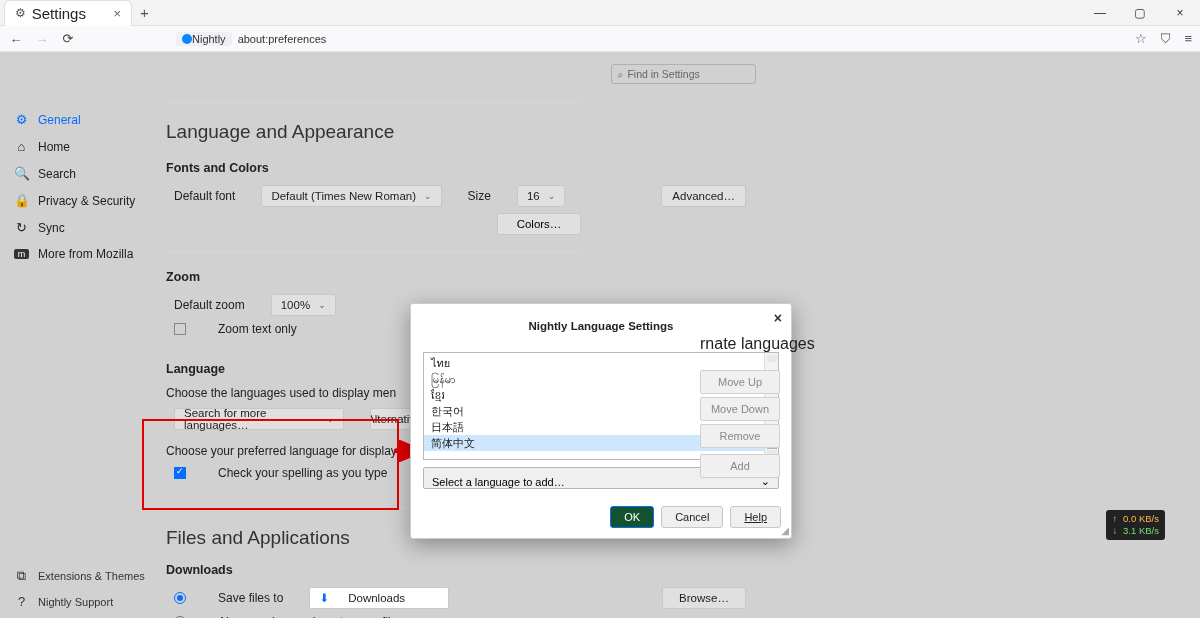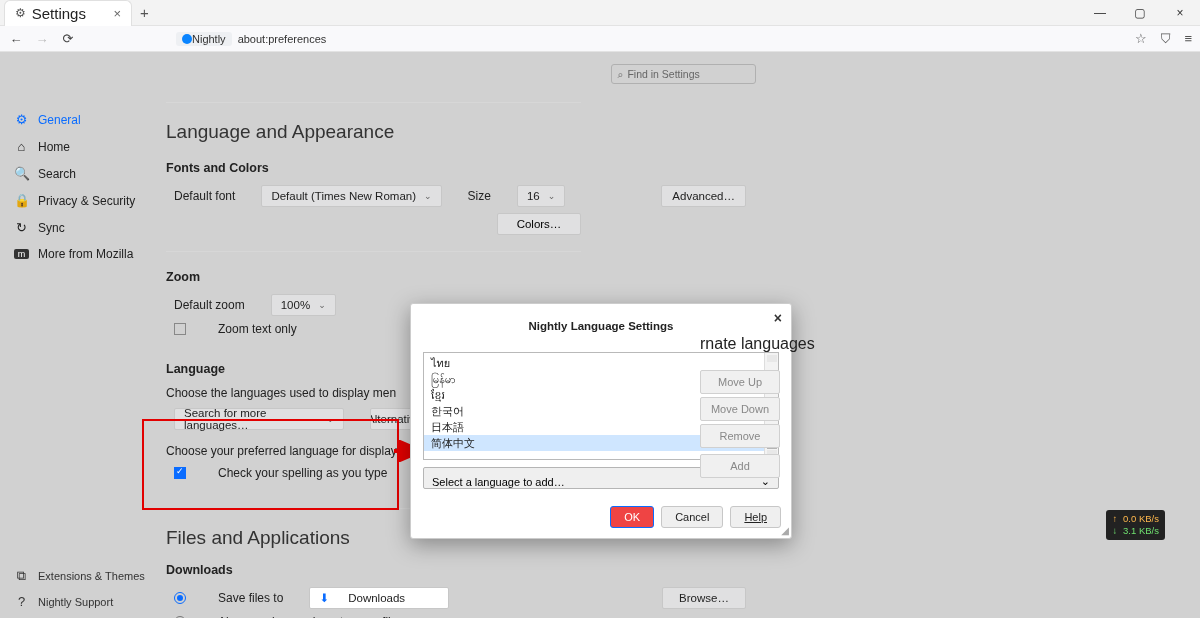--- a/index.html
+++ b/index.html
@@ -72,21 +72,21 @@
   .listitem.hl { background: #cfe6ff; }
   .scroll { position: absolute; right: 0; top: 0; width: 14px; height: 100%; border-left: 1px solid #ddd; background: #f3f3f3; }
   .scroll::before { content: ""; position: absolute; left: 2px; top: 2px; width: 10px; height: 7px; background: #e8e8e8; }
   .scroll::after { content: ""; position: absolute; left: 2px; bottom: 2px; width: 10px; height: 7px; background: #e8e8e8; }
   .thumb { position: absolute; left: 2px; width: 10px; background: #c9c9c9; border: 1px solid #b5b5b5; top: 78px; height: 18px; }
   .combo { margin-top: 7px; border: 1px solid #b5b5b5; background: #efefef; height: 22px; font-size: 11px; display: flex; align-items: flex-end; padding: 0 8px; justify-content: space-between; border-radius: 2px; }
   .sidebtns { position: absolute; left: 700px; top: 283px; width: 80px; display: flex; flex-direction: column; gap: 3px; font-size: 11px; }
   .sbtn { background: #f0f0f0; border: 1px solid #d0d0d0; height: 24px; display: flex; align-items: center; justify-content: center; color: #888; border-radius: 2px; }
   .dlg-foot { display: flex; justify-content: flex-end; gap: 7px; padding: 7px 10px 10px; }
   .dbtn { height: 22px; font-size: 11px; padding: 0 13px; border: 1px solid #c7c7c7; background: #efefef; border-radius: 3px; display: flex; align-items: center; color: #222; }
-  .dbtn.primary { background: #ef4444; border-color: #0a6cff; color: #fff; }
+  .dbtn.primary { background: #14532d; border-color: #0a6cff; color: #fff; }
   .resize { position: absolute; right: 2px; bottom: 2px; font-size: 10px; color: #aaa; }
 
   
   .arrow { position: absolute; left: 392px; top: 388px; pointer-events: none; }
 
   
   .netbox { position: absolute; right: 35px; bottom: 78px; background: #222; color: #fff; font-size: 9.5px; border-radius: 3px; padding: 3px 6px; line-height: 12px; }
   .netbox .up { color: #ffb84d; }
   .netbox .dn { color: #6fe06f; }
   .netbox .ar { display: inline-block; width: 8px; }

